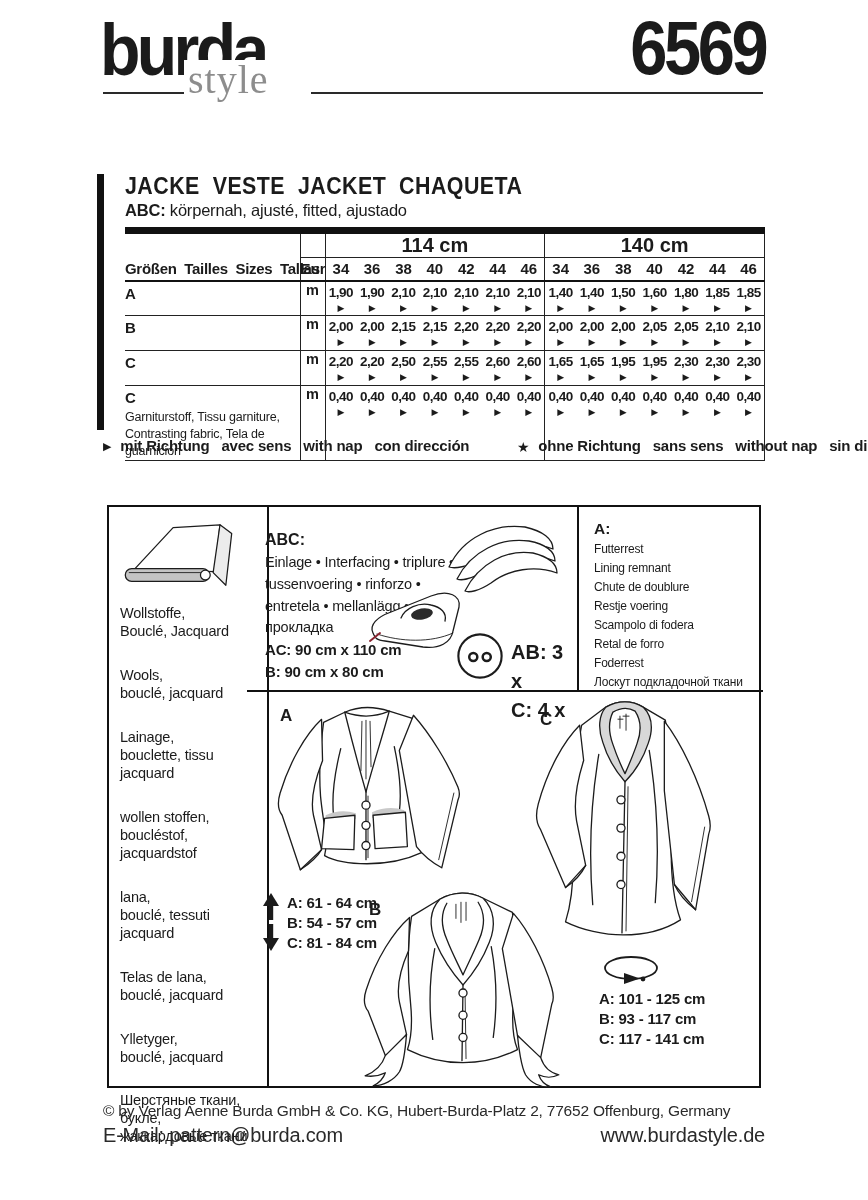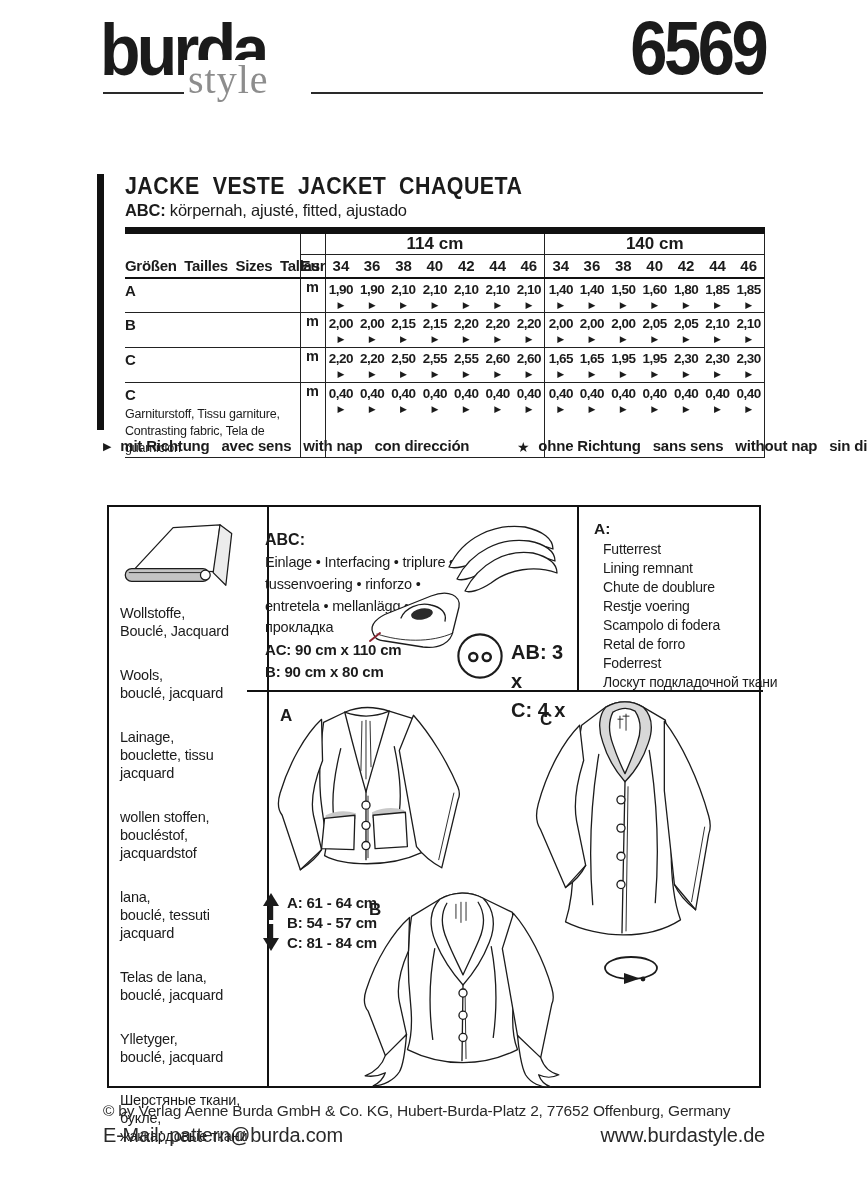--- a/index.html
+++ b/index.html
@@ -18,21 +18,21 @@
   .title-bar { position:absolute; left:97px; top:174px; width:7px; height:256px; background:#111; }
   .title-main { position:absolute; left:125px; top:173px; font-size:23px; font-weight:700; letter-spacing:.5px; transform:scaleX(.93); transform-origin:left top; white-space:pre; }
   .abc-line { position:absolute; left:125px; top:201px; font-size:16.5px; letter-spacing:-0.2px; }
   .abc-line b { font-weight:700; }
 
   
   .fabric-table-wrap { position:absolute; left:125px; top:227px; width:640px; }
   table.fabric { width:640px; border-collapse:collapse; table-layout:fixed; border-top:7px solid #111; }
   table.fabric th, table.fabric td { font-weight:700; padding:0; vertical-align:top; }
   col.c-label { width:175px; } col.c-eur { width:25px; } col.c-val { width:31.4px; }
-  tr.grp-row th { height:21px; font-size:17px; letter-spacing:0; vertical-align:middle; }
+  tr.grp-row th { height:21px; font-size:20px; letter-spacing:0; vertical-align:middle; }
   th.corner-label { border:none; }
   th.corner-eur { border-left:1.5px solid #222; border-right:1.5px solid #222; border-bottom:1.5px solid #222; }
   th.grp-th { border-bottom:1.5px solid #222; }
   th.grp-th.second { border-left:1.5px solid #222; }
   tr.size-row th { height:23px; font-size:15px; vertical-align:middle; }
   th.ghead { text-align:left; font-size:15.5px; white-space:pre; letter-spacing:-0.3px; }
   th.eur-th { border-left:1.5px solid #222; border-right:1.5px solid #222; font-size:14.5px; }
   tr.size-row { border-bottom:2.5px solid #111; }
   tbody tr { border-bottom:1.5px solid #222; }
   td.lbl-td { text-align:left; }
@@ -64,21 +64,21 @@
   .interfacing-label { font-size:16px; font-weight:700; margin-bottom:3px; }
   .interfacing-text { font-size:14.5px; line-height:1.5; white-space:pre-line; letter-spacing:-0.2px; }
   .interfacing-size { font-size:15px; font-weight:700; line-height:1.45; letter-spacing:-0.2px; }
   .iron-svg { position:absolute; left:120px; top:76px; }
   .pads-svg { position:absolute; left:196px; top:10px; }
   .button-svg { position:absolute; left:208px; top:124px; }
   .button-counts { position:absolute; left:264px; top:131px; font-size:20px; font-weight:700; line-height:1.45; }
 
   .right-col { position:absolute; left:468px; top:0; width:186px; height:185px; border-left:2px solid #111; border-bottom:2px solid #111; padding:13px 0 0 15px; }
   .lining-label { font-size:15.5px; font-weight:700; margin-bottom:2px; }
-  .lining-item { font-size:14px; line-height:19px; letter-spacing:-0.2px; white-space:nowrap;margin-left:9px; }
+  .lining-item { font-size:12px; line-height:19px; letter-spacing:-0.2px; white-space:nowrap; }
 
   .bottom-area { position:absolute; left:138px; top:185px; right:0; bottom:0; }
   .jacket-label { position:absolute; font-size:17px; font-weight:700; }
   .jacket-svg { position:absolute; }
   .len-icon { position:absolute; left:15px; top:201px; }
   .len-text { position:absolute; left:40px; top:201px; font-size:15px; font-weight:700; line-height:20px; letter-spacing:-0.2px; }
   .girth-icon { position:absolute; left:355px; top:263px; }
   .girth-text { position:absolute; left:352px; top:297px; font-size:15px; font-weight:700; line-height:20px; letter-spacing:-0.2px; }
 
   
@@ -558,20 +558,25 @@
         <div>A: 61 - 64 cm</div>
         <div>B: 54 - 57 cm</div>
         <div>C: 81 - 84 cm</div>
       </div>
 
       <svg class="girth-icon" width="58" height="32" viewBox="0 0 58 32">
         <ellipse cx="29" cy="13" rx="26" ry="11" fill="none" stroke="#1b1b1b" stroke-width="1.8"></ellipse>
         <polygon points="22,18 38,23.5 22,29" fill="#1b1b1b"></polygon>
         <circle cx="41" cy="24" r="2.4" fill="#1b1b1b"></circle>
       </svg>
+      <div class="girth-text">
+        <div>A: 101 - 125 cm</div>
+        <div>B: 93 - 117 cm</div>
+        <div>C: 117 - 141 cm</div>
+      </div>
     </div>
   </div>
 
   <div class="footer-line1">© by Verlag Aenne Burda GmbH &amp; Co. KG, Hubert-Burda-Platz 2, 77652 Offenburg, Germany</div>
   <div class="footer-line2">
     <span>E-Mail: pattern@burda.com</span>
     <span>www.burdastyle.de</span>
   </div>
 
 </div>

